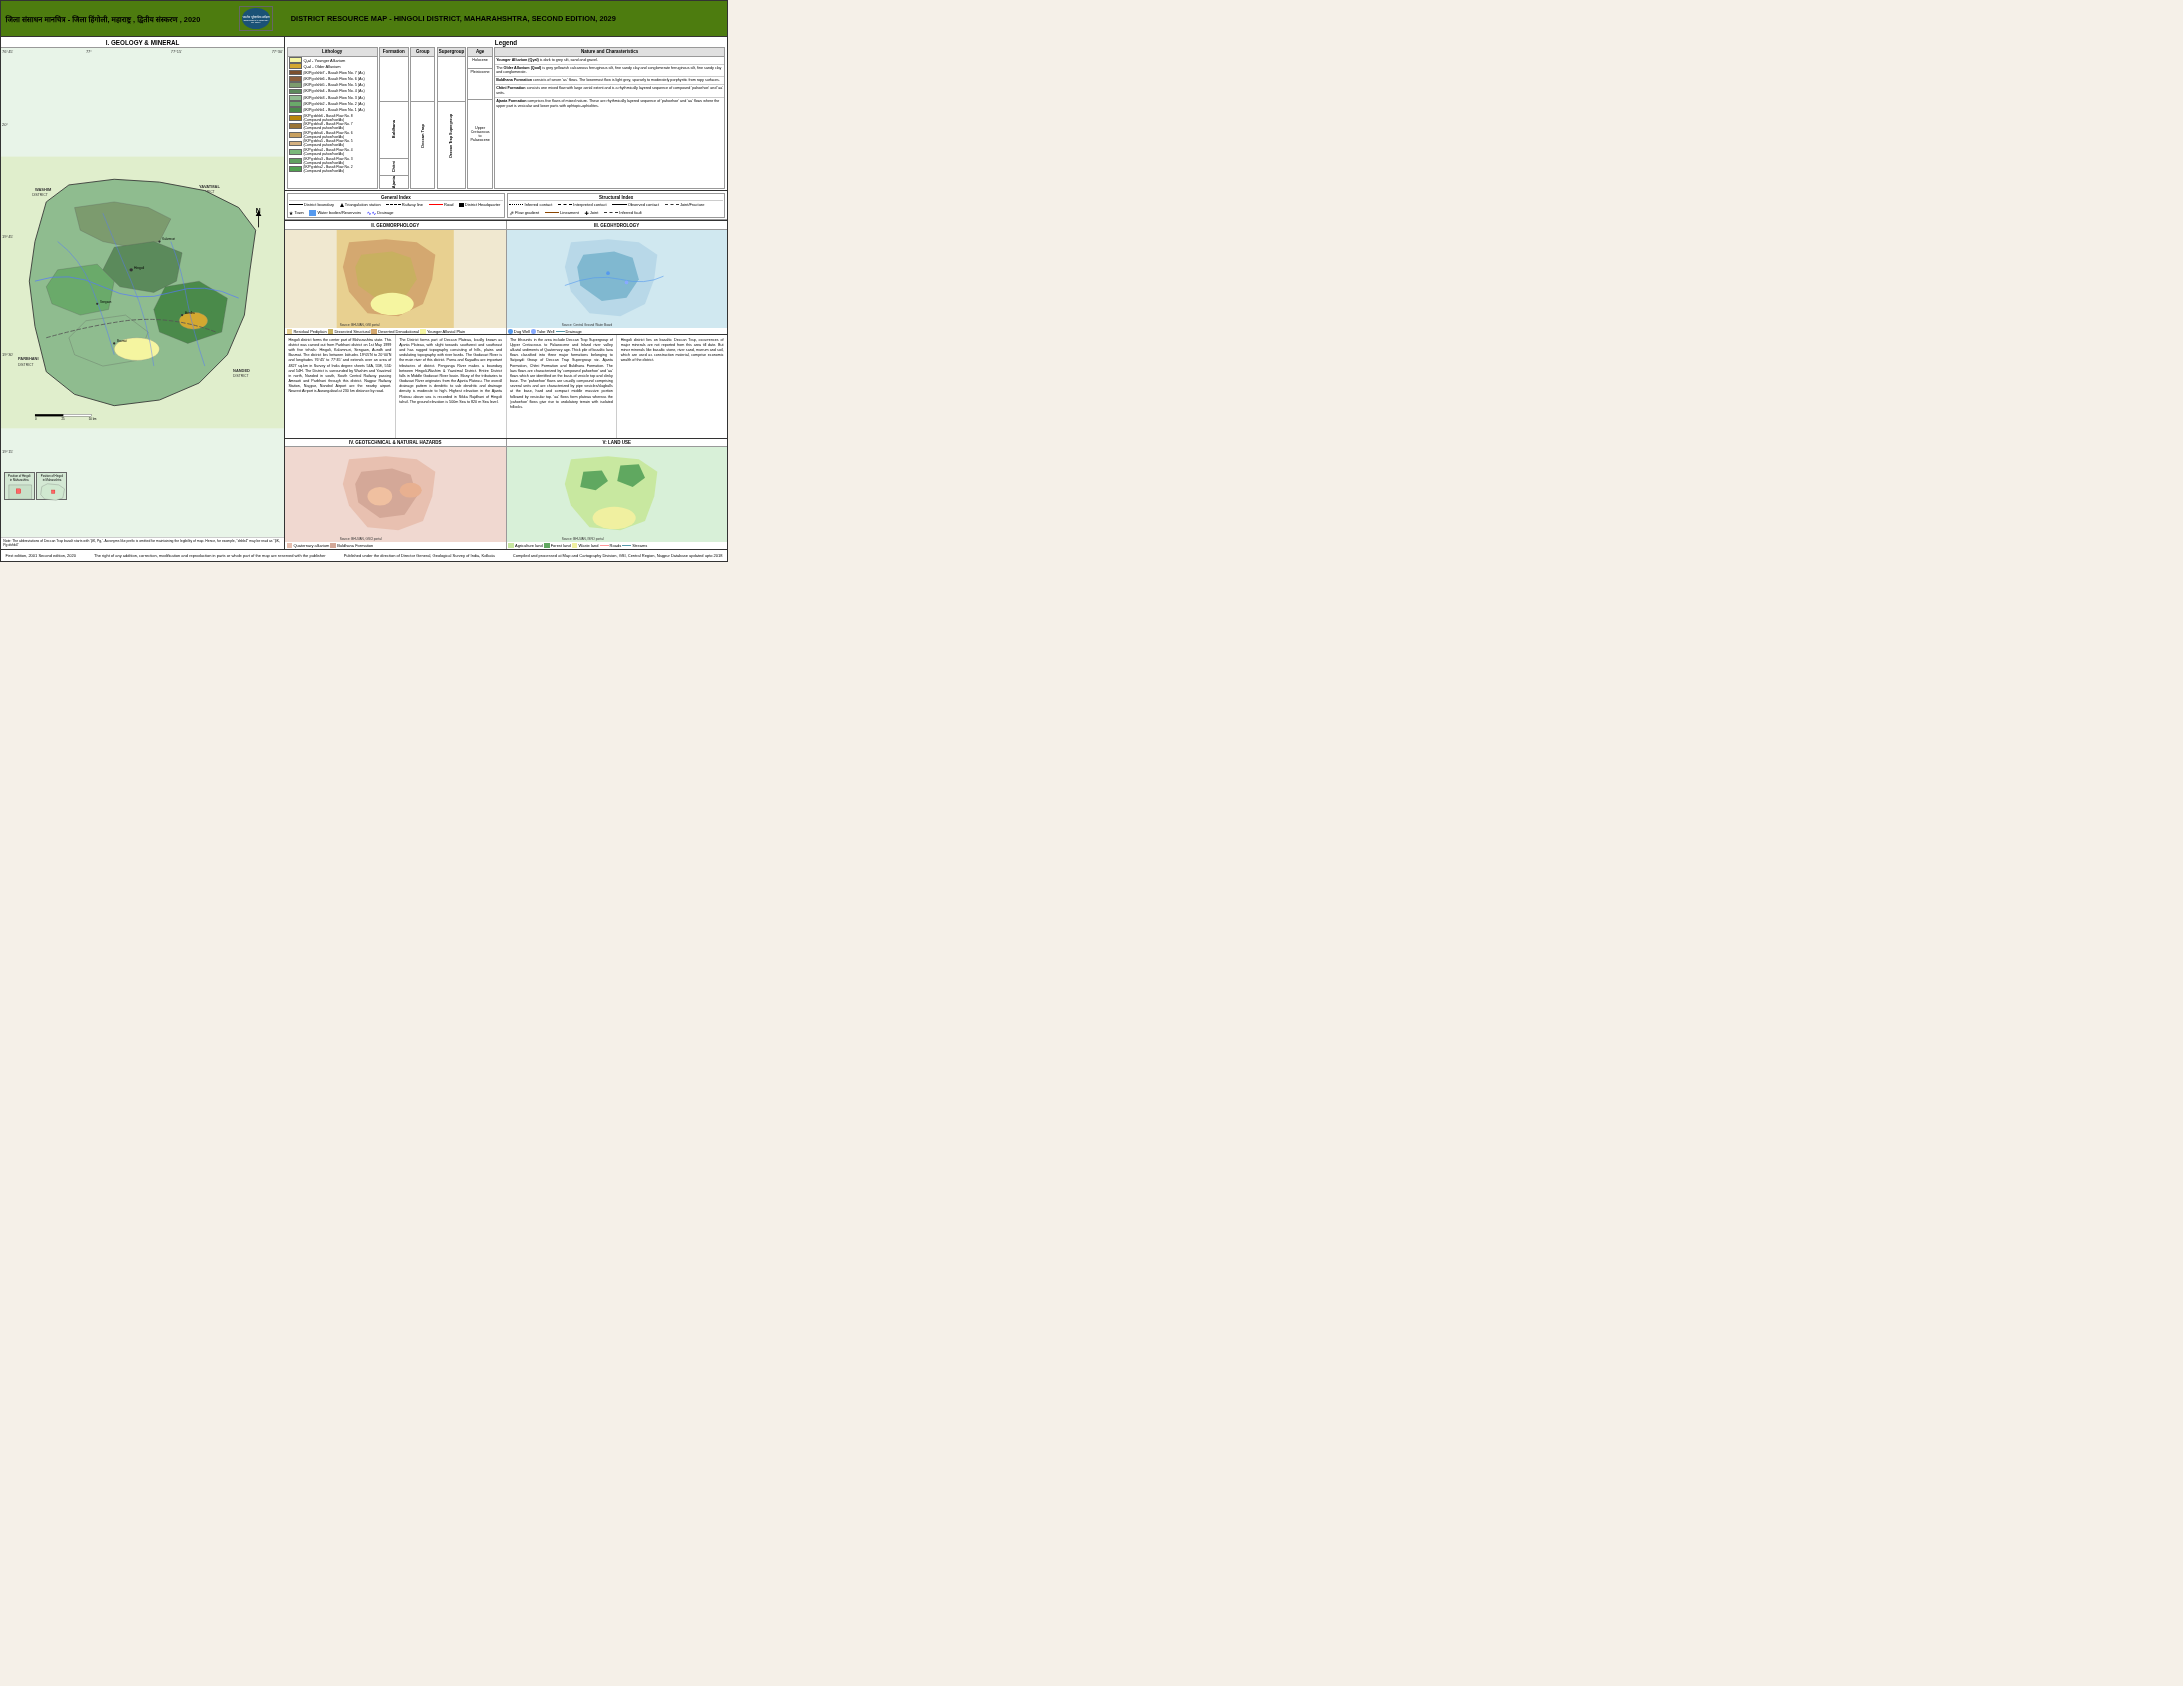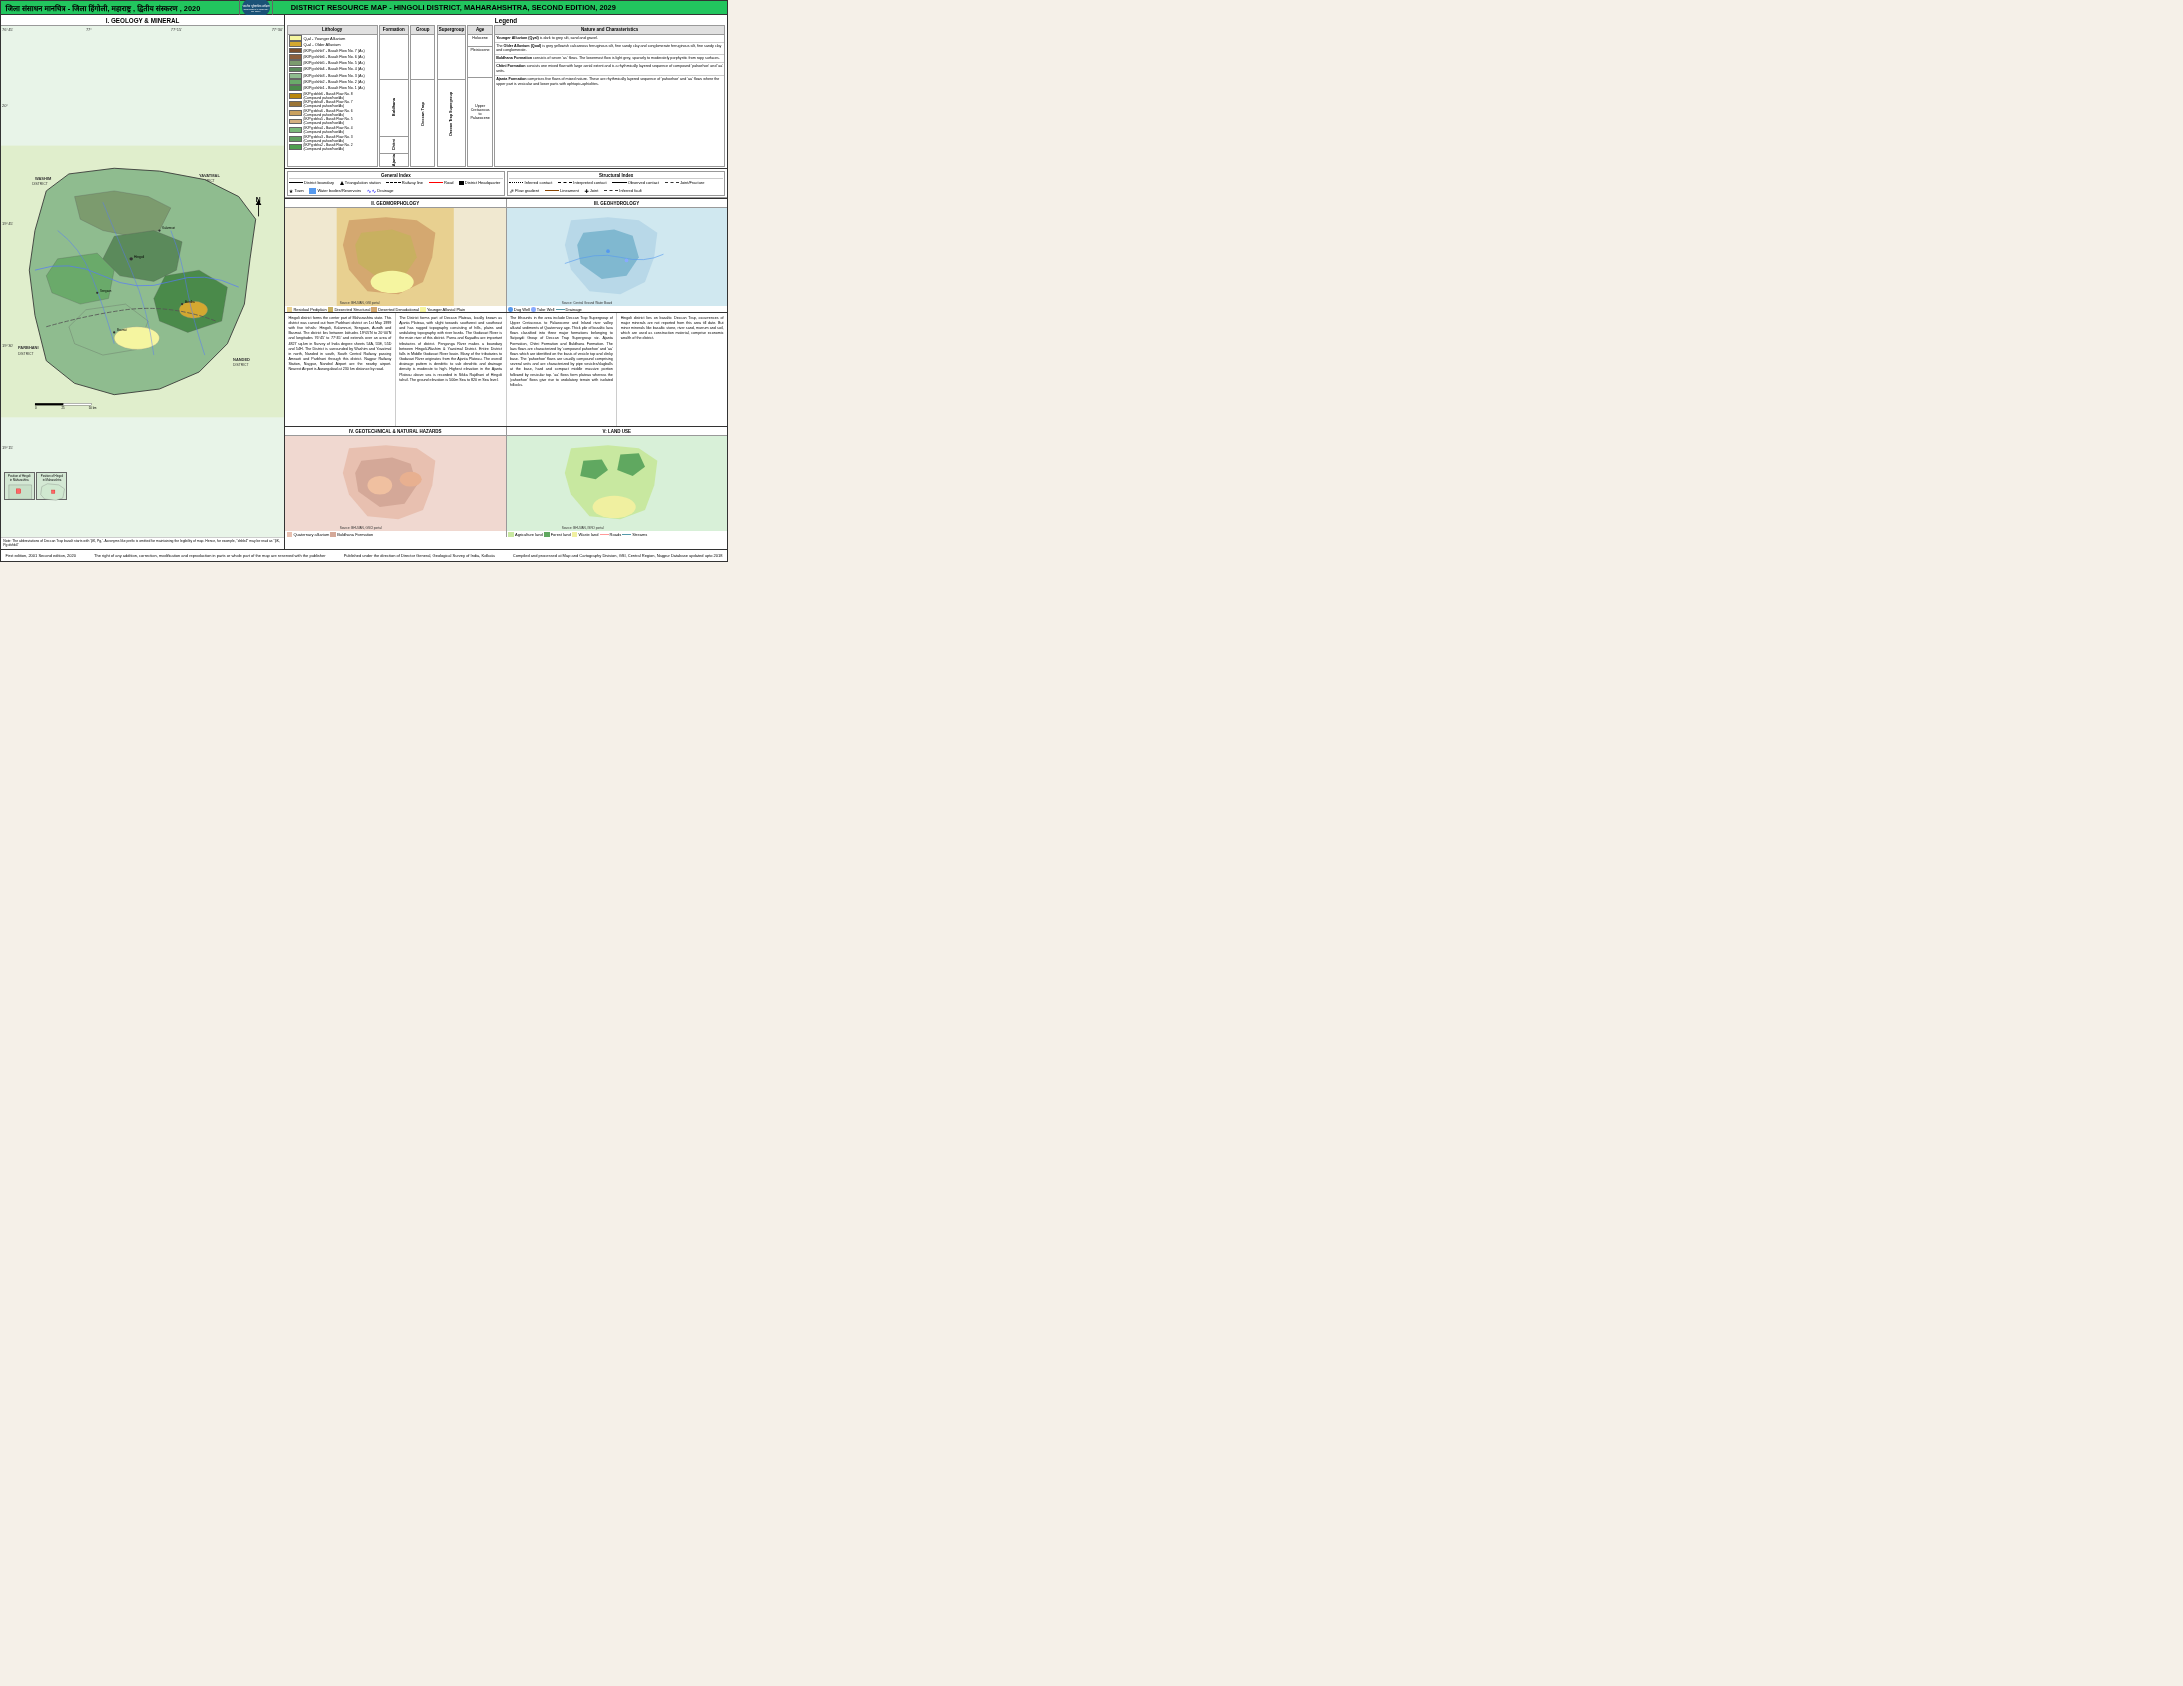--- a/index.html
+++ b/index.html
@@ -18,24 +18,24 @@
       background: white;
       border: 1.1px solid #333;
       display: flex;
       flex-direction: column;
     }
 
     
     .header {
       display: flex;
       align-items: center;
-      background: #22c55e;
+      background: #4d7c0f;
       border-bottom: 1.1px solid #333;
       padding: 2.3px 4.5px;
-      height: 14px;
+      height: 36px;
       gap: 12px;
     }
     .header-hindi {
       font-size: 7.4px;
       font-weight: bold;
       color: #000;
       flex: 1;
     }
     .header-logo {
       width: 34px;

